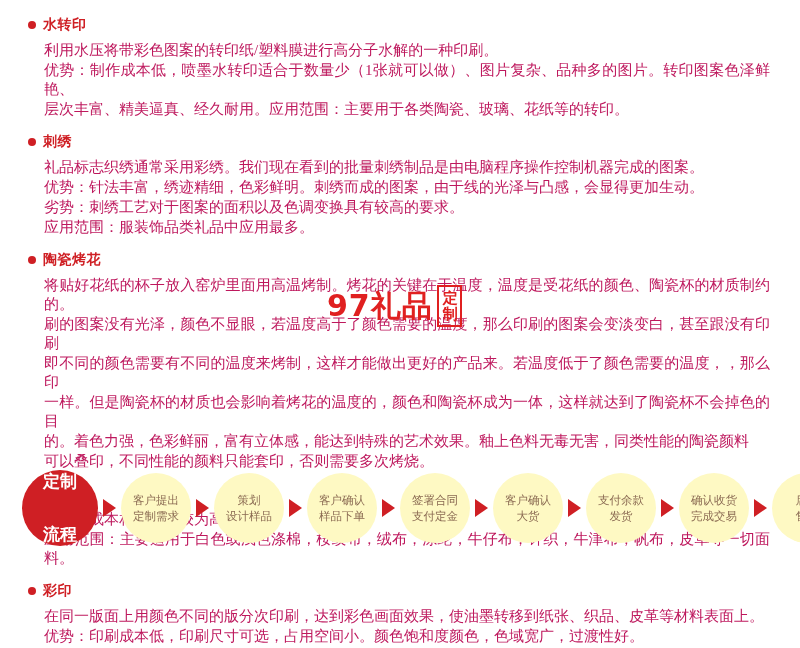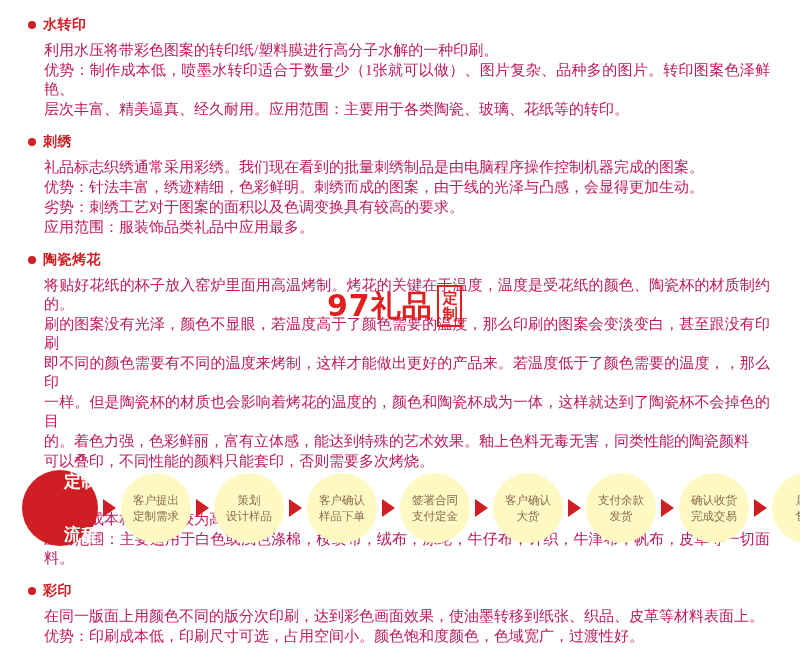--- a/index.html
+++ b/index.html
@@ -93,21 +93,21 @@
     align-items: center;
     gap: 0px;
   }
   .flow-badge {
     width: 76px; height: 76px;
     border-radius: 50%;
     background: #cf1f24;
     color: #fff;
     display: flex;
     flex-direction: column;
-    align-items: flex-end;
+    align-items: center;
     justify-content: center;
     font-size: 17px;
     font-weight: bold;
     line-height: 21px;
     flex: 0 0 auto;
     gap: 32px;
   }
   .arrow {
     width: 0; height: 0;
     border-top: 9px solid transparent;

